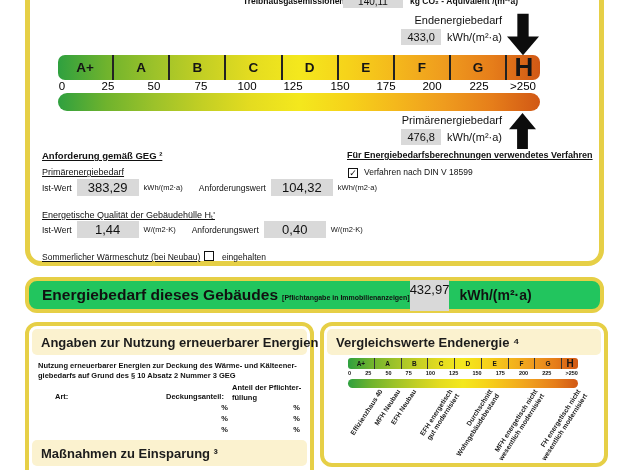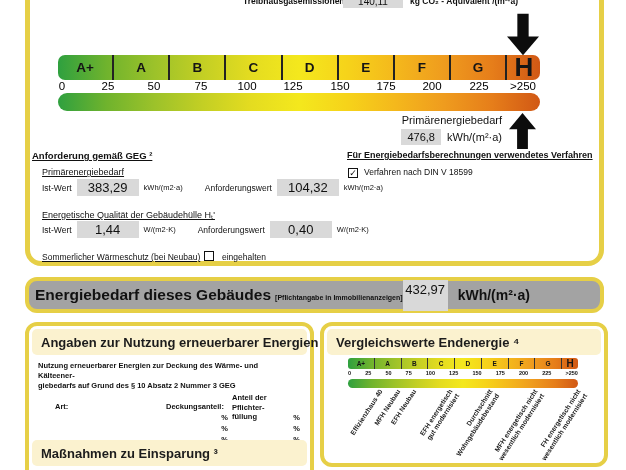--- a/index.html
+++ b/index.html
@@ -28,56 +28,56 @@
   
   .bar-letters{left:58px;top:55px;width:482px;height:25px;border-radius:7px;display:flex;overflow:hidden}
   .seg{flex:1;display:flex;align-items:center;justify-content:center;font-weight:bold;
        font-size:13.5px;color:#151515;border-right:2px solid #222;box-sizing:border-box}
   .seg:last-child{flex:0 0 33px;border-right:none;font-size:26px;letter-spacing:-1px}
   .ticks{left:58px;top:80px;width:482px;height:13px}
   .tick{position:absolute;top:0;width:46px;text-align:center;font-size:11.5px;color:#000}
   .bar-grad{left:58px;top:93px;width:482px;height:18px;border-radius:9px}
 
   
-  .req-title{left:32px;top:150px;font-size:9.5px;font-weight:bold}
+  .req-title{left:42px;top:150px;font-size:9.5px;font-weight:bold}
   .req-sub1{left:42px;top:167px;font-size:9px}
   .req-row{display:flex;align-items:center;font-size:8.5px;white-space:nowrap}
   .req-row1{left:42px;top:179px}
   .req-sub2{left:42px;top:208px;font-size:9px}
   .req-row2{left:42px;top:221px}
   .rbox{width:62px;height:17px;line-height:17px;font-size:13px;margin:0 5px}
   .runit{font-size:7.5px;margin-right:10px}
-  .rl2{margin-left:12px}
+  .rl2{margin-left:6px}
   .summer{left:42px;top:251px;font-size:8.5px;white-space:nowrap}
 
   
   .meth-title{left:347px;top:150px;font-size:9px;font-weight:bold}
   .meth-list{left:347px;top:167px;display:flex;flex-direction:column;font-size:8.5px}
   .cb{display:inline-block;width:8px;height:8px;border:1px solid #111;margin:0 6px 0 1px;
       font-size:9px;line-height:8px;text-align:center;vertical-align:-1px;background:#fff}
   .meth-item{white-space:nowrap}
 
   
   .band{position:absolute;left:25px;top:277px;width:579px;height:36px;box-sizing:border-box;
-        border:4px solid #e6cf46;border-radius:12px;background:#a3a3a3;
-        display:flex;align-items:center;padding-left:6px}
+        border:4px solid #e6cf46;border-radius:12px;background:#22c55e;
+        display:flex;align-items:center;padding-left:13px}
   .band-title{font-size:15.5px;font-weight:bold;white-space:nowrap}
   .band-note{font-size:7px;font-weight:bold;margin:4px 0 0 4px;white-space:nowrap}
   .band-box{margin-left:auto;width:82px;height:31px;line-height:20px;font-size:13px}
   .band-unit{font-size:14px;font-weight:bold;margin:0 70px 0 10px;white-space:nowrap}
 
   
   .panel{position:absolute;box-sizing:border-box;border:4px solid #e6cf46;border-radius:12px;background:#fff}
   .pl{left:25px;top:322px;width:289px;height:172px}
   .pr{left:320px;top:322px;width:288px;height:145px;overflow:hidden}
   .phead{margin:3px;background:#fbf2cf;border-radius:5px;padding:6px 9px 5px;
          font-size:13px;font-weight:bold;color:#1c1c1c;white-space:nowrap}
   .measures{position:absolute;left:0;right:0;top:111px}
 
-  .ren-body{padding:3px 18px 0 9px;font-size:7.5px;font-weight:bold;line-height:1.32}
+  .ren-body{padding:3px 8px 0 9px;font-size:7.5px;font-weight:bold;line-height:1.32}
   .ren-intro{white-space:pre-line}
   .ren-cols{position:relative;height:58px;margin-top:2px}
   .ren-art{position:absolute;left:17px;top:9px}
   .ren-deck{position:absolute;left:128px;top:9px}
   .ren-anteil{position:absolute;left:194px;top:0;white-space:pre-line}
   .ren-row{position:absolute;left:0;width:100%;height:10px}
   .ren-d{position:absolute;left:150px;width:40px;text-align:right}
   .ren-a{position:absolute;left:222px;width:40px;text-align:right}
 
   
@@ -99,20 +99,27 @@
 <body>
 
 <div class="stage">
 
   <div class="frame"></div>
 
   <div class="abs ghg-label">Treibhausgasemissionen</div>
   <div class="abs gbox ghg-box">140,11</div>
   <div class="abs ghg-unit">kg CO₂ - Äquivalent /(m²·a)</div>
 
+  <div class="abs end-block">
+    <div>Endenergiebedarf</div>
+    <div>
+      <span class="gbox vbox">433,0</span>
+      <span>kWh/(m²·a)</span>
+    </div>
+  </div>
   <svg class="abs arr-down" viewBox="0 0 34 44">
     <polygon points="11,0 23,0 23,24 34,24 17,44 0,24 11,24"></polygon>
   </svg>
 
   <div class="abs bar-letters" style="background: linear-gradient(90deg, rgb(47, 160, 63) 0%, rgb(111, 179, 45) 10%, rgb(156, 194, 42) 20%, rgb(195, 207, 36) 30%, rgb(228, 220, 32) 40%, rgb(244, 232, 29) 50%, rgb(246, 211, 26) 60%, rgb(244, 184, 28) 70%, rgb(239, 156, 30) 80%, rgb(230, 126, 26) 90%, rgb(209, 88, 21) 100%);">
       <div class="seg">A+</div>
       <div class="seg">A</div>
       <div class="seg">B</div>
       <div class="seg">C</div>
       <div class="seg">D</div>

